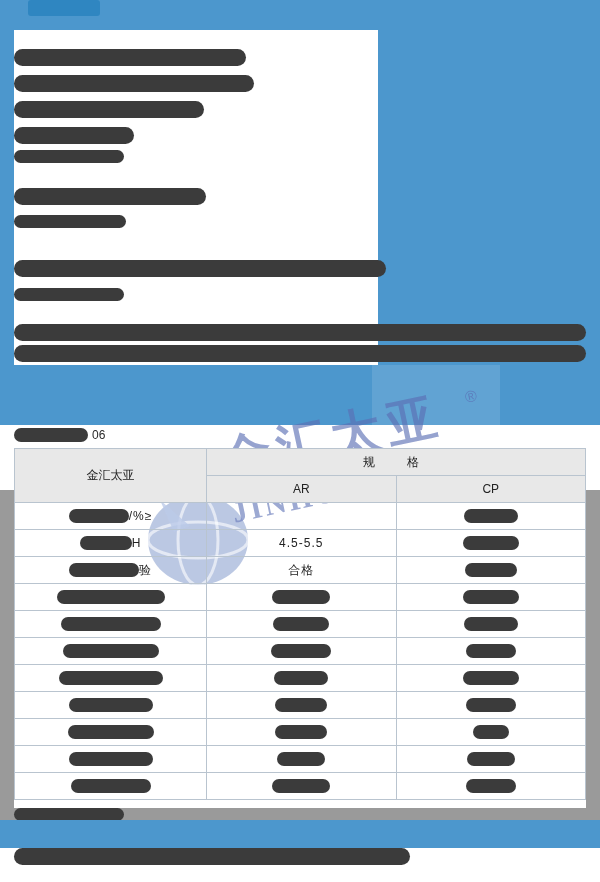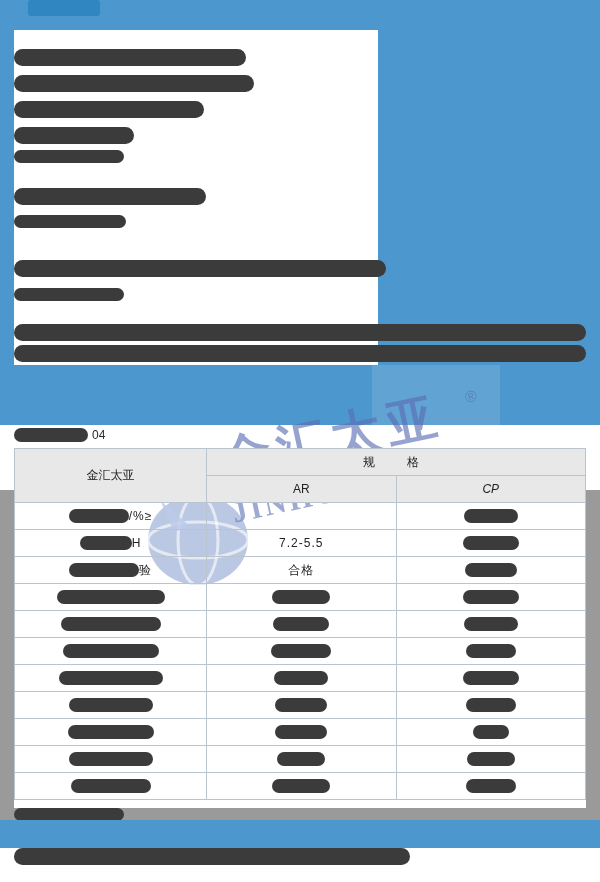--- a/index.html
+++ b/index.html
@@ -171,21 +171,21 @@
   }
   table.spec thead th {
     background: #e8e8e8;
     font-weight: normal;
   }
   table.spec tbody td {
     background: transparent;
   }
   .col-name { width: 192px; }
   .col-ar   { width: 190px; }
-  .col-cp   { width: 190px; font-style: italic; }
+  .col-cp   { width: 190px; }
   .spec-head-wide {
     letter-spacing: 10px;
   }
   .cell-redact {
     display: inline-block;
     height: 14px;
     border-radius: 7px;
     background: #3b3b3b;
     vertical-align: middle;
   }
@@ -268,21 +268,21 @@
   <span class="redact" style="width:572px; height:17px; margin-top:4px;"></span>
   <span class="redact small" style="width:110px; height:13px; margin-top:8px;"></span>
 </div>
 
 <div class="blue-band-2"></div>
 
 <div style="position:absolute; left:372px; top:365px; width:128px; height:60px; background:#ffffff; opacity:0.12;"></div>
 
 <div class="code-line">
   <span class="redact"></span>
-  <span>04</span>
+  <span>06</span>
   <span class="code-highlight"> </span>
 </div>
 
 <div class="watermark">
   <svg class="wm-logo" viewBox="0 0 120 110">
     <ellipse cx="58" cy="60" rx="50" ry="45" fill="#3f63b0" opacity="0.75"></ellipse>
     <ellipse cx="58" cy="60" rx="50" ry="18" fill="none" stroke="#ffffff" stroke-width="3" opacity="0.6"></ellipse>
     <ellipse cx="58" cy="60" rx="20" ry="45" fill="none" stroke="#ffffff" stroke-width="3" opacity="0.6"></ellipse>
     <path d="M20 20 L50 46 L34 52 Z" fill="#6f8ed0" opacity="0.8"></path>
     <circle cx="16" cy="14" r="5" fill="#6f8ed0" opacity="0.8"></circle>
@@ -308,21 +308,21 @@
       <td>
         <span class="cell-redact" style="width:60px;"></span><span class="cell-text">/%≥</span>
       </td>
       <td><span class="cell-text"></span></td>
       <td><span class="cell-redact" style="width:54px;"></span></td>
     </tr>
     <tr>
       <td>
         <span class="cell-redact" style="width:52px;"></span><span class="cell-text">H</span>
       </td>
-      <td><span class="cell-text">7.2-5.5</span></td>
+      <td><span class="cell-text">4.5-5.5</span></td>
       <td><span class="cell-redact" style="width:56px;"></span></td>
     </tr>
     <tr>
       <td>
         <span class="cell-redact" style="width:70px;"></span><span class="cell-text">验</span>
       </td>
       <td><span class="cell-text">合格</span></td>
       <td><span class="cell-redact" style="width:52px;"></span></td>
     </tr>
     <tr>

